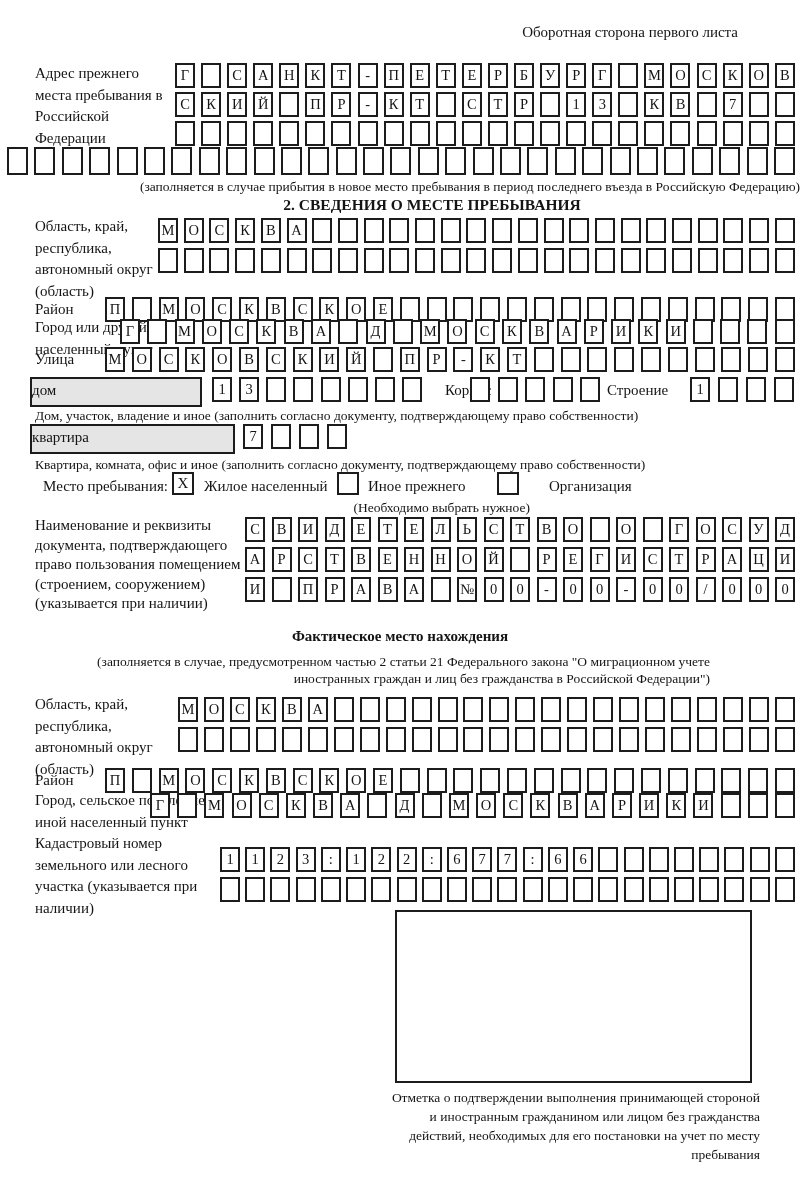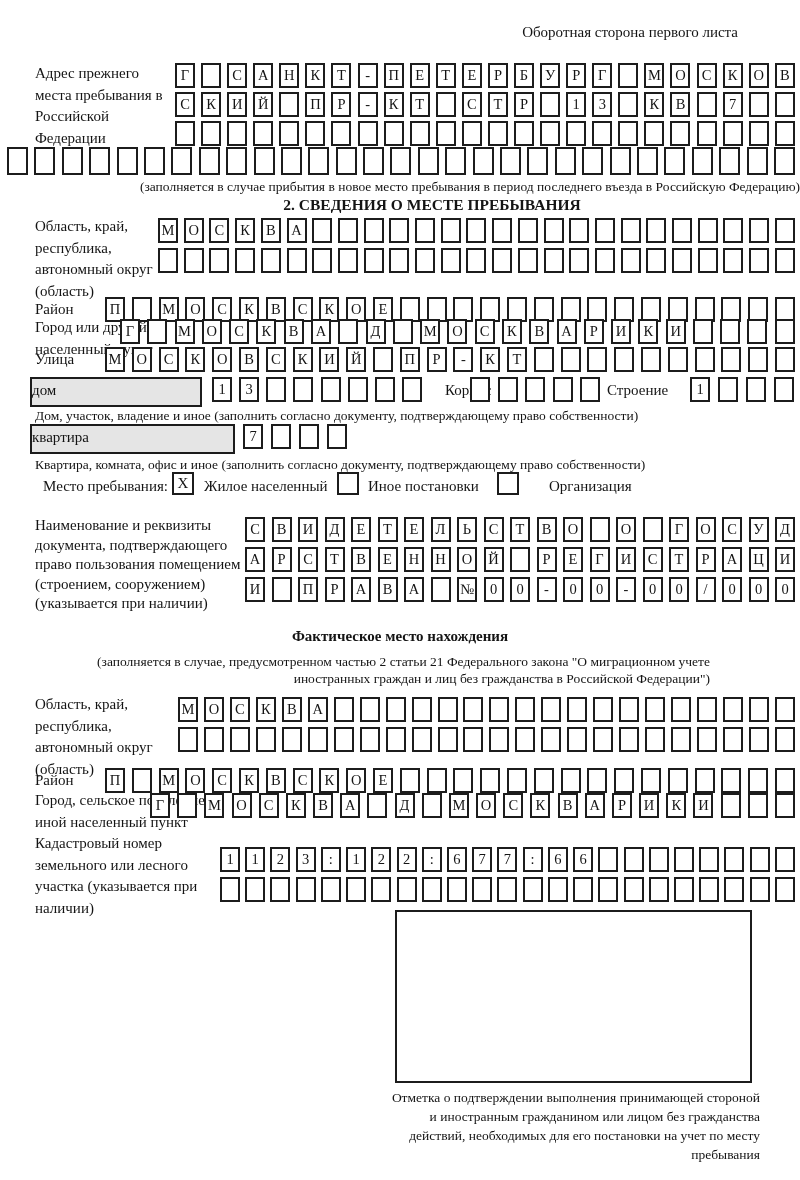--- a/index.html
+++ b/index.html
@@ -321,23 +321,24 @@
       <div class="cell"></div>
       <div class="cell"></div>
       <div class="cell"></div>
     </div>
   <div class="abs note" style="left:35px;top:456px;width:760px;">Квартира, комната, офис и иное (заполнить согласно документу, подтверждающему право собственности)</div>
 
   <div class="abs label" style="left:35px;top:476px;margin-left:8px;">Место пребывания:</div>
   <div class="checkbox" style="left:172px;top:472px;">X</div>
   <div class="abs label" style="left:204px;top:476px;">Жилое населенный</div>
   <div class="checkbox" style="left:337px;top:472px;"></div>
-  <div class="abs label" style="left:368px;top:476px;">Иное постановки</div>
+  <div class="abs label" style="left:368px;top:476px;">Иное прежнего</div>
   <div class="checkbox" style="left:497px;top:472px;"></div>
   <div class="abs label" style="left:549px;top:476px;">Организация</div>
+  <div class="abs note center" style="left:130px;top:499px;width:400px;">(Необходимо выбрать нужное)</div>
 
   <div class="abs" style="left:35px;top:516px;width:208px;font-size:15px;line-height:19.5px;">Наименование и реквизиты документа, подтверждающего право пользования помещением (строением, сооружением) (указывается при наличии)</div>
   <div class="cellrow" style="left:245px;top:517px;width:550px;">
       <div class="cell">С</div>
       <div class="cell">В</div>
       <div class="cell">И</div>
       <div class="cell">Д</div>
       <div class="cell">Е</div>
       <div class="cell">Т</div>
       <div class="cell">Е</div>

